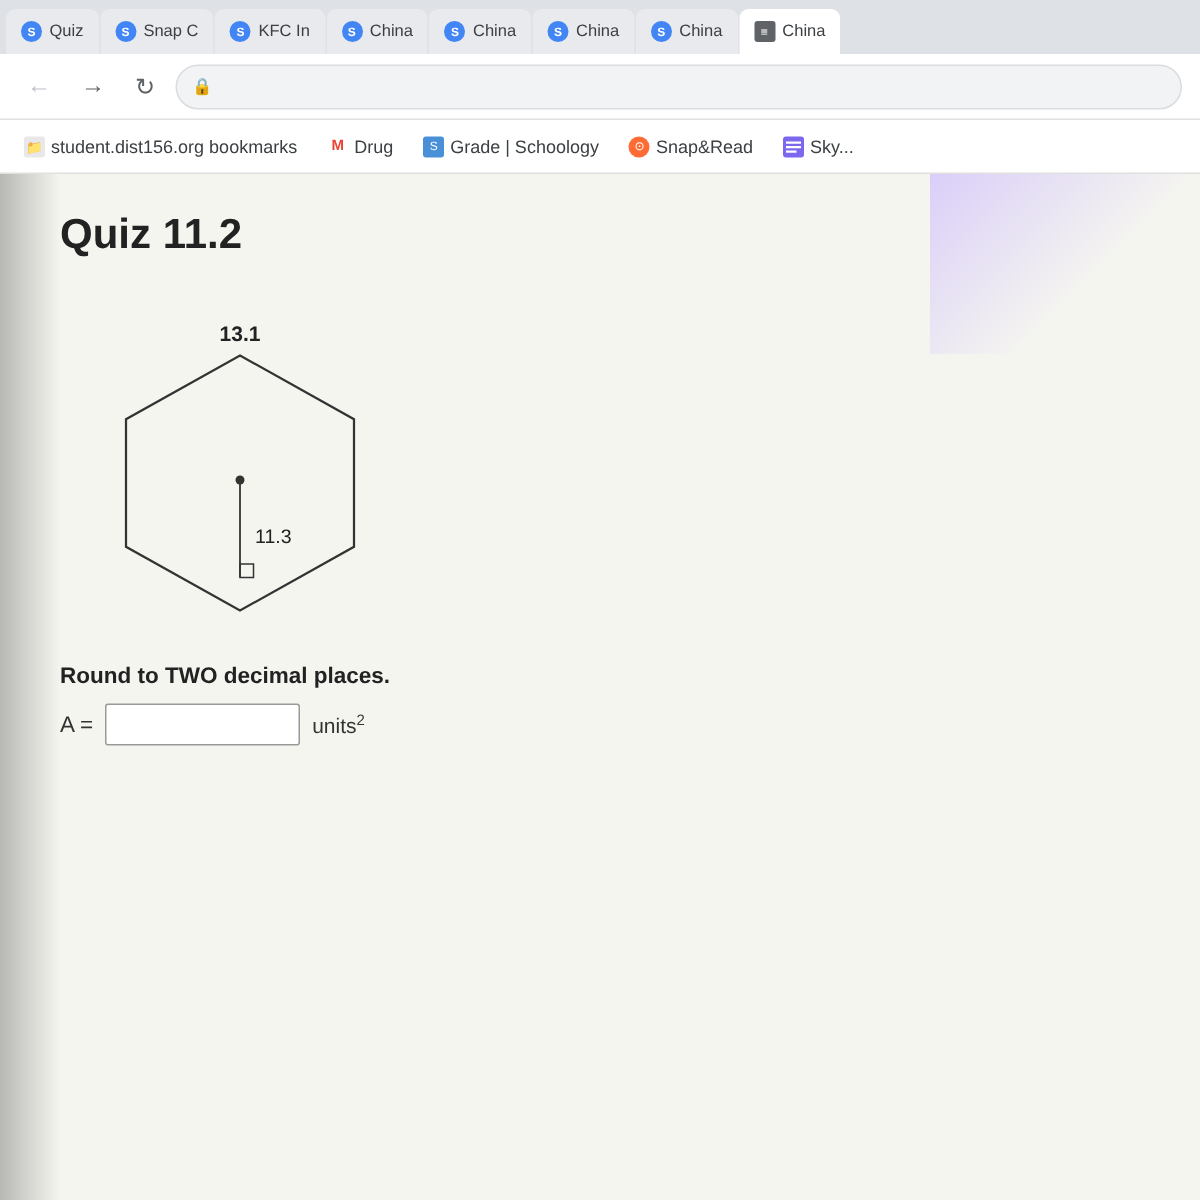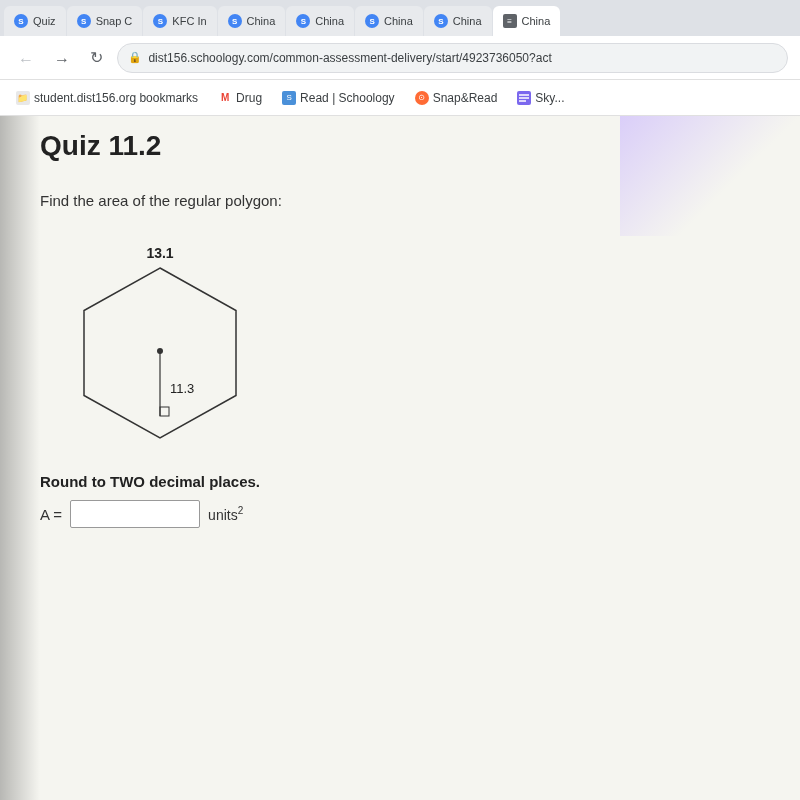--- a/index.html
+++ b/index.html
@@ -169,21 +169,21 @@
       background: #ffffff;
       overflow-y: auto;
       padding: 0;
       position: relative;
     }
 
     
     .page-inner {
       background: #f5f5f0;
       min-height: 100%;
-      padding: 14px 40px;
+      padding: 24px 40px;
     }
 
     .quiz-title {
       font-size: 28px;
       font-weight: bold;
       color: #222;
       margin-bottom: 30px;
     }
 
     .question-text {
@@ -323,36 +323,35 @@
       <span>China</span>
     </div>
   </div>
 
   <div class="nav-bar">
     <button class="nav-btn disabled">←</button>
     <button class="nav-btn">→</button>
     <button class="nav-btn">↻</button>
     <div class="address-bar">
       <span class="lock-icon">🔒</span>
-      <span class="address-text">dist156.schoology.com/common-assessment-delivery/start/4923736050?act</span>
     </div>
   </div>
 
   <div class="bookmarks-bar">
     <div class="bookmark-item">
       <div class="bookmark-icon bm-folder">📁</div>
       <span>student.dist156.org bookmarks</span>
     </div>
     <div class="bookmark-item">
       <div class="bookmark-icon bm-gmail" style="font-weight:bold;color:#ea4335;font-size:10px;">M</div>
       <span>Drug</span>
     </div>
     <div class="bookmark-item">
       <div class="bookmark-icon bm-schoology" style="font-size:8px;color:white;">S</div>
-      <span>Read | Schoology</span>
+      <span>Grade | Schoology</span>
     </div>
     <div class="bookmark-item">
       <div class="bookmark-icon bm-snap" style="font-size:8px;color:white;">⊙</div>
       <span>Snap&amp;Read</span>
     </div>
     <div class="bookmark-item">
       <div class="bookmark-icon bm-sky" style="font-size:8px;">
         <svg width="12" height="12" viewBox="0 0 12 12">
             <rect width="12" height="12" fill="#7B68EE" rx="1"></rect>
             <line x1="1" y1="3" x2="11" y2="3" stroke="white" stroke-width="1.5"></line>
@@ -364,21 +363,20 @@
     </div>
   </div>
 
   <div class="page-content">
     <div class="left-shadow"></div>
     <div class="glare-overlay"></div>
     <div class="page-inner">
 
       <h1 class="quiz-title">Quiz 11.2</h1>
 
-      <p class="question-text">Find the area of the regular polygon:</p>
 
       <div class="diagram-container">
         <div class="hex-svg-wrapper">
           <svg width="240" height="220" viewBox="0 0 240 220" xmlns="http://www.w3.org/2000/svg">
 
             <polygon points="120,35 196,77.5 196,162.5 120,205 44,162.5 44,77.5" fill="none" stroke="#333" stroke-width="1.5"></polygon>
 
             <text x="120" y="25" text-anchor="middle" font-size="14" font-weight="bold" fill="#222">13.1</text>
 
             <circle cx="120" cy="118" r="3" fill="#333"></circle>

